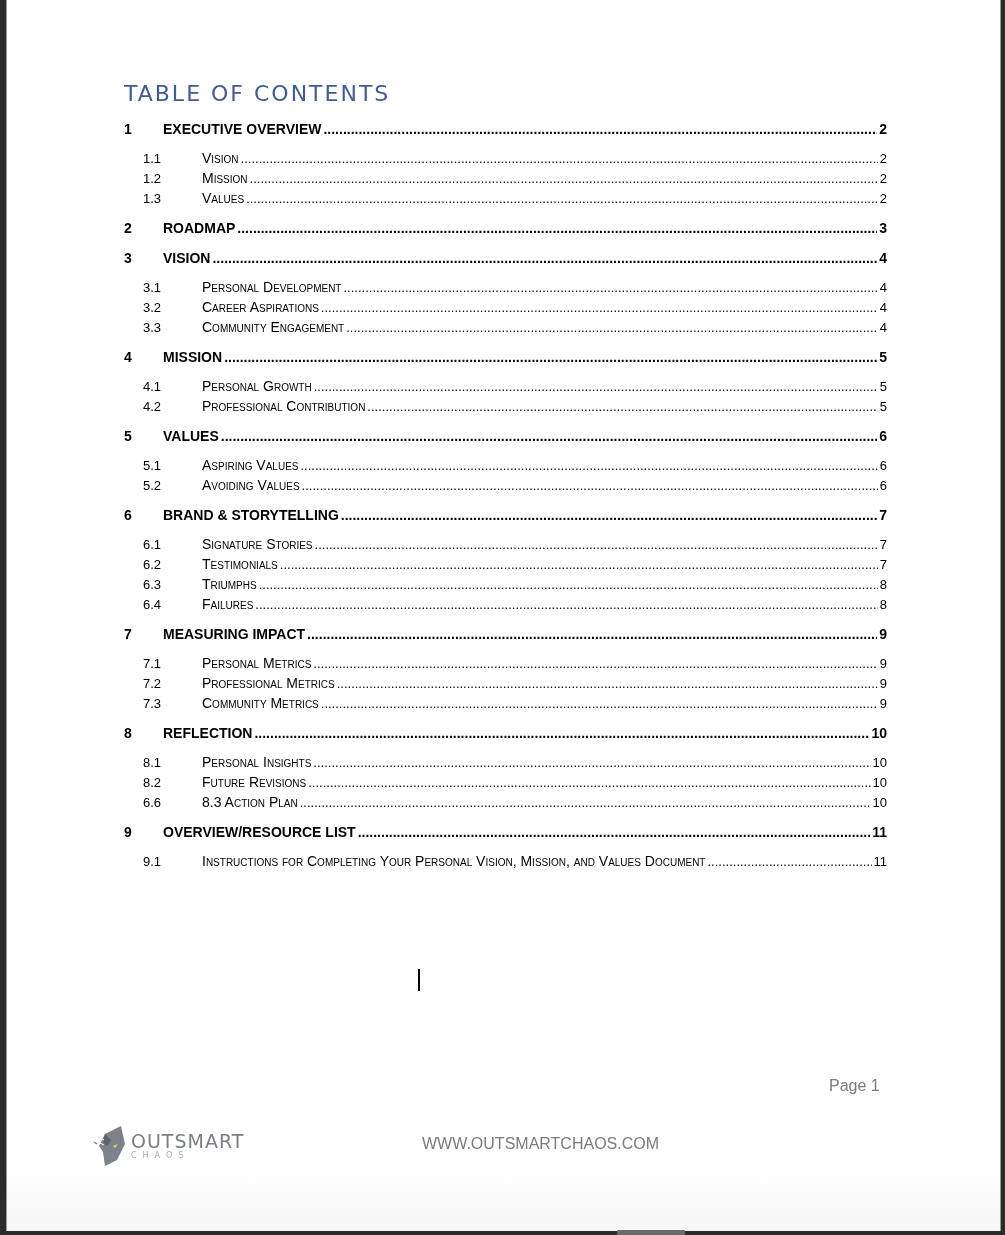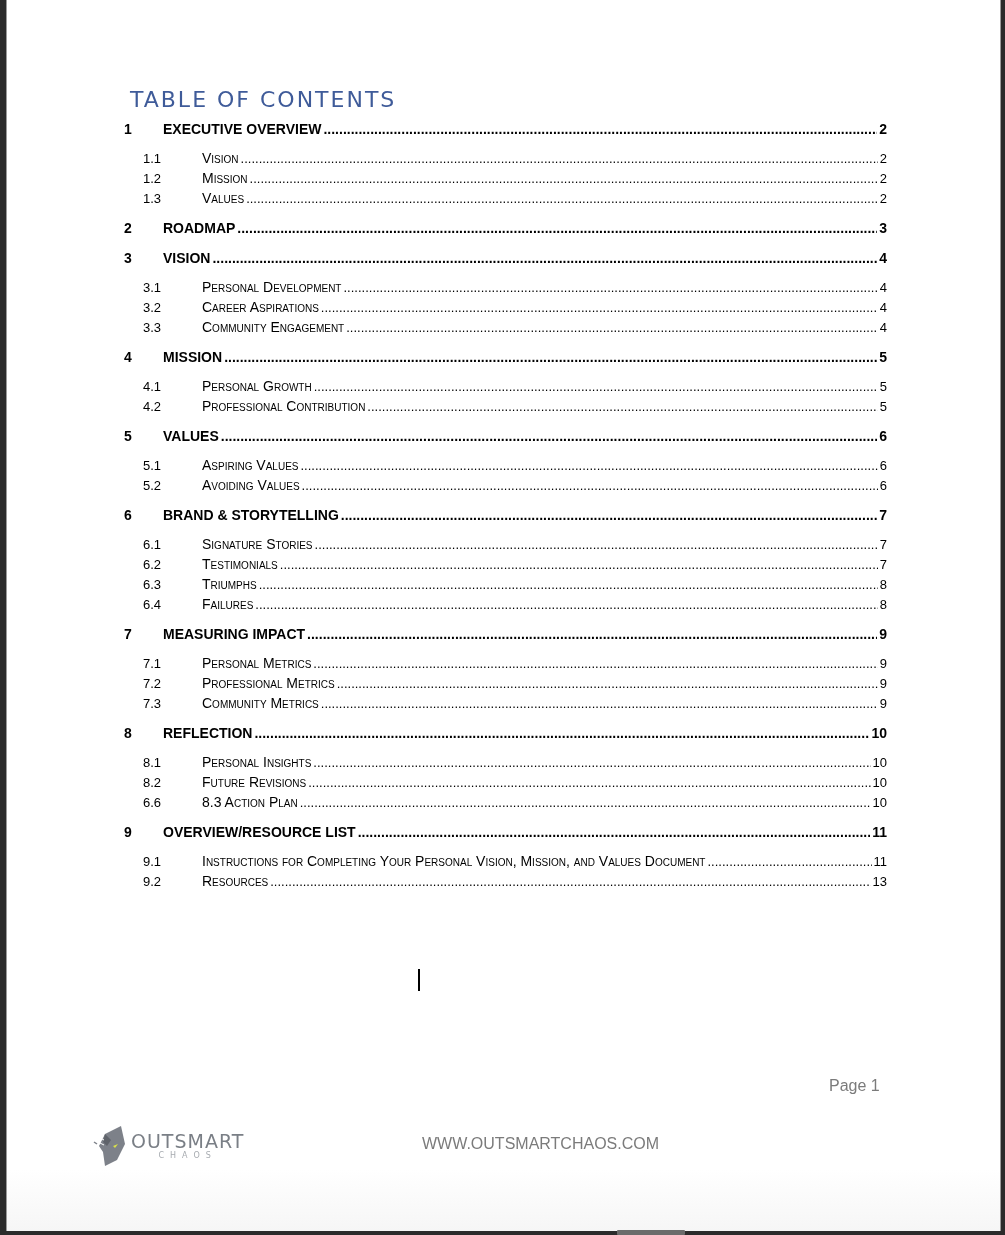--- a/index.html
+++ b/index.html
@@ -10,21 +10,21 @@
   }
   .page {
     position: absolute; left: 6px; top: 0; width: 993px; height: 1231px;
     background: linear-gradient(#ffffff 0%, #ffffff 95%, #f6f6f6 100%);
     border-left: 1px solid #9a9a9a; border-right: 1px solid #9a9a9a;
   }
   .toc-title {
     position: absolute; left: 117px; top: 81px;
     font-family: "DejaVu Sans", sans-serif;
     font-size: 22px; letter-spacing: 2px; color: #3f5b99;
-    font-weight: normal; margin: 6px;
+    font-weight: normal; margin: 0;
   }
   .toc {
     position: absolute; left: 117px; top: 119px; width: 763px;
     color: #000;
   }
   .row {
     position: relative; display: flex; align-items: baseline;
     white-space: nowrap; overflow: hidden;
   }
   .row.l1 { font-weight: bold; font-size: 14px; height: 20px; line-height: 20px; }
@@ -54,21 +54,21 @@
     position: absolute; left: 84px; top: 1124px; display: flex; align-items: center;
   }
   .logo-mark { width: 40px; height: 44px; }
   .logo-text { }
   .logo-main {
     font-family: "DejaVu Sans", sans-serif; font-size: 19px; color: #7a7f86;
     letter-spacing: 1px; line-height: 20px;
   }
   .logo-sub {
     font-family: "DejaVu Sans", sans-serif; font-size: 8px; color: #a7abb0;
-    letter-spacing: 6px; text-align: center; line-height: 10px;
+    letter-spacing: 6px; line-height: 10px;
   }
   .footer-url {
     position: absolute; left: 415px; top: 1135px; font-size: 16px; color: #7b7b7b;
   }
   .footer-page {
     position: absolute; left: 822px; top: 1077px; font-size: 16px; color: #7b7b7b;
   }
   .scroll-thumb {
     position: absolute; left: 617px; top: 1230px; width: 68px; height: 5px;
     background: #6b6b6b; border-radius: 1px;
@@ -253,26 +253,20 @@
         <span class="num">9</span>
         <span class="label">OVERVIEW/RESOURCE LIST</span>
         <span class="leader"></span>
         <span class="pg">11</span>
       </div>
       <div class="row l2">
         <span class="num">9.1</span>
         <span class="label">Instructions for Completing Your Personal Vision, Mission, and Values Document</span>
         <span class="leader"></span>
         <span class="pg">11</span>
-      </div>
-      <div class="row l2">
-        <span class="num">9.2</span>
-        <span class="label">Resources</span>
-        <span class="leader"></span>
-        <span class="pg">13</span>
       </div>
     </div>
 
   <div class="cursor"></div>
 
   <div class="footer-logo">
     <svg class="logo-mark" viewBox="0 0 40 44">
       <polygon points="14,10 30,2 34,20 26,36 14,42 12,28 8,22" fill="#7d8189"></polygon>
       <polygon points="14,10 20,16 16,22 12,18" fill="#5f636a"></polygon>
       <polygon points="22,22 27,20 24,24" fill="#d8e04a"></polygon>

